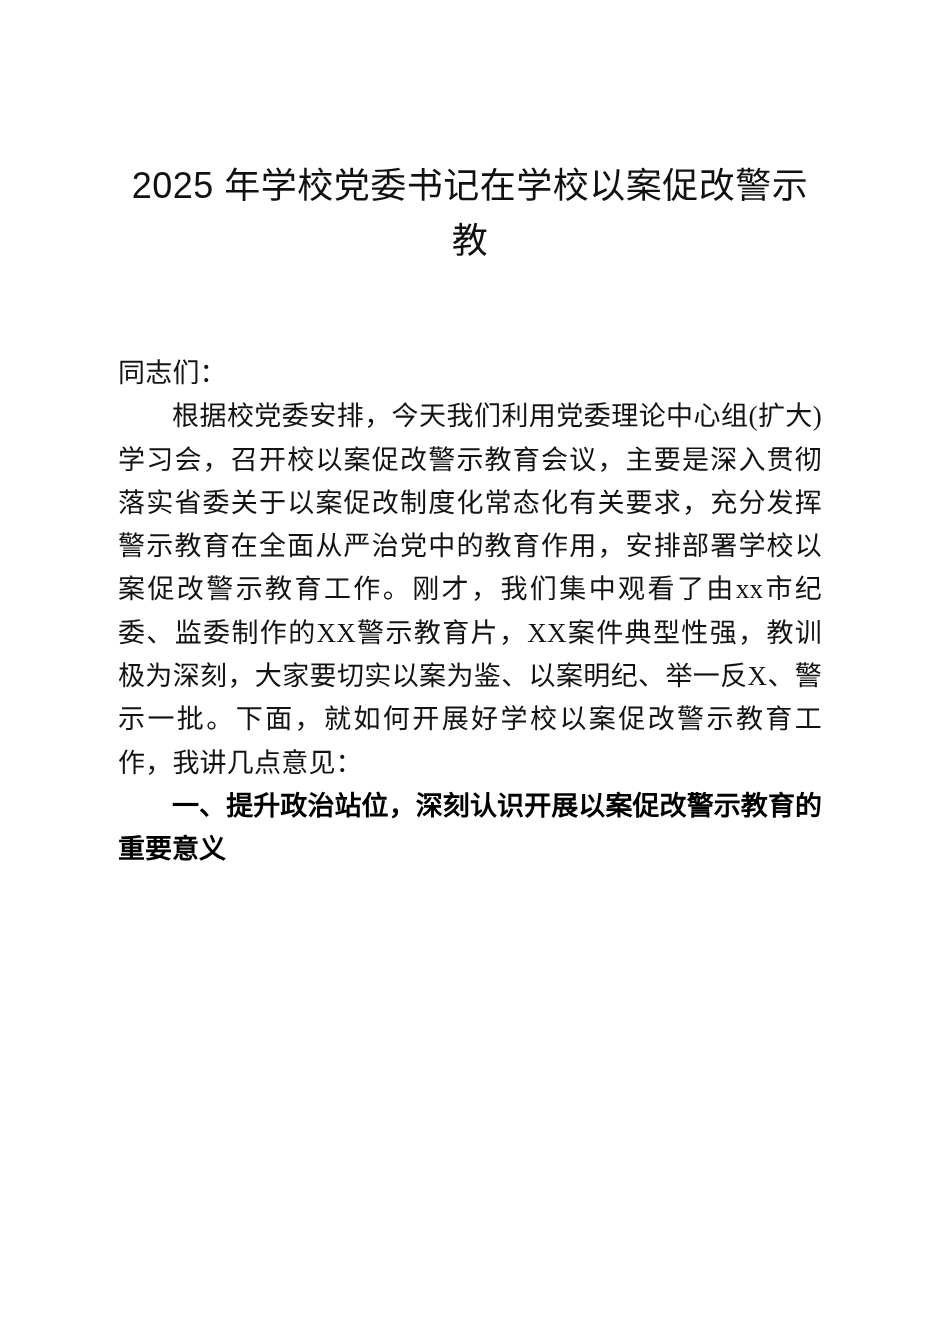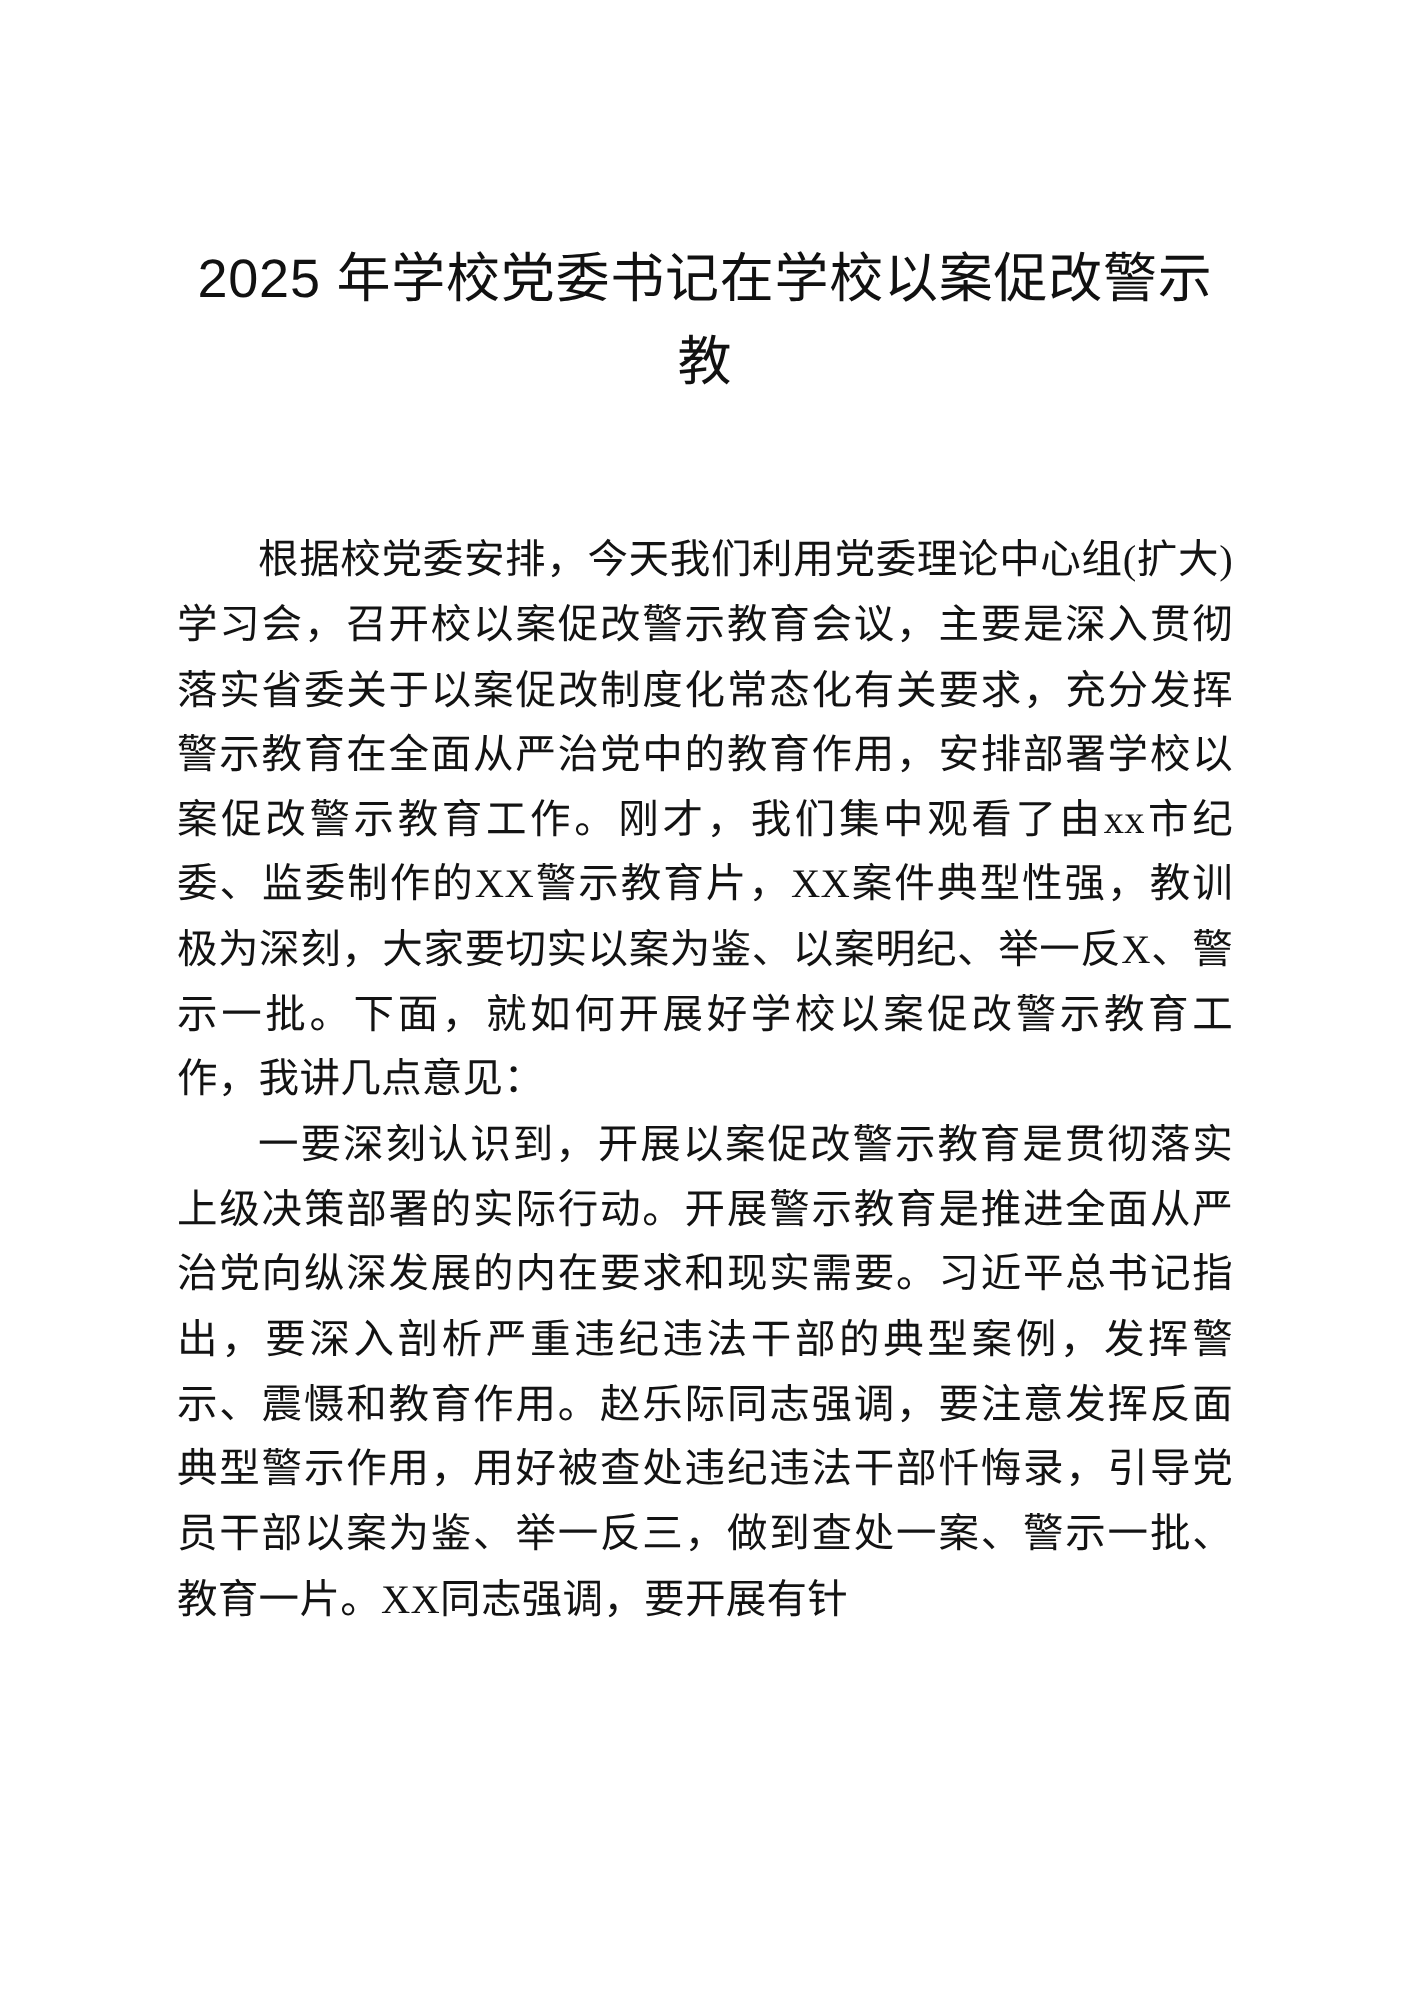--- a/index.html
+++ b/index.html
@@ -84,20 +84,21 @@
 </head>
 <body>
 
 <div class="page">
 
   <div class="doc-title">
     <span>2025 年学校党委书记在学校以案促改警示教</span><br>
   </div>
 
   <div class="doc-body">
+    <p class="para salutation">同志们：</p>
 
     <p class="para indent">根据校党委安排，今天我们利用党委理论中心组(扩大)学习会，召开校以案促改警示教育会议，主要是深入贯彻落实省委关于以案促改制度化常态化有关要求，充分发挥警示教育在全面从严治党中的教育作用，安排部署学校以案促改警示教育工作。刚才，我们集中观看了由xx市纪委、监委制作的XX警示教育片，XX案件典型性强，教训极为深刻，大家要切实以案为鉴、以案明纪、举一反X、警示一批。下面，就如何开展好学校以案促改警示教育工作，我讲几点意见：</p>
 
+    <p class="para section-heading">一、提升政治站位，深刻认识开展以案促改警示教育的重要意义</p>
 
-    <p class="para indent">一要深刻认识到，开展以案促改警示教育是贯彻落实上级决策部署的实际行动。开展警示教育是推进全面从严治党向纵深发展的内在要求和现实需要。习近平总书记指出，要深入剖析严重违纪违法干部的典型案例，发挥警示、震慑和教育作用。赵乐际同志强调，要注意发挥反面典型警示作用，用好被查处违纪违法干部忏悔录，引导党员干部以案为鉴、举一反三，做到查处一案、警示一批、教育一片。XX同志强调，要开展有针</p>
   </div>
 
 </div>
 
 </body></html>

